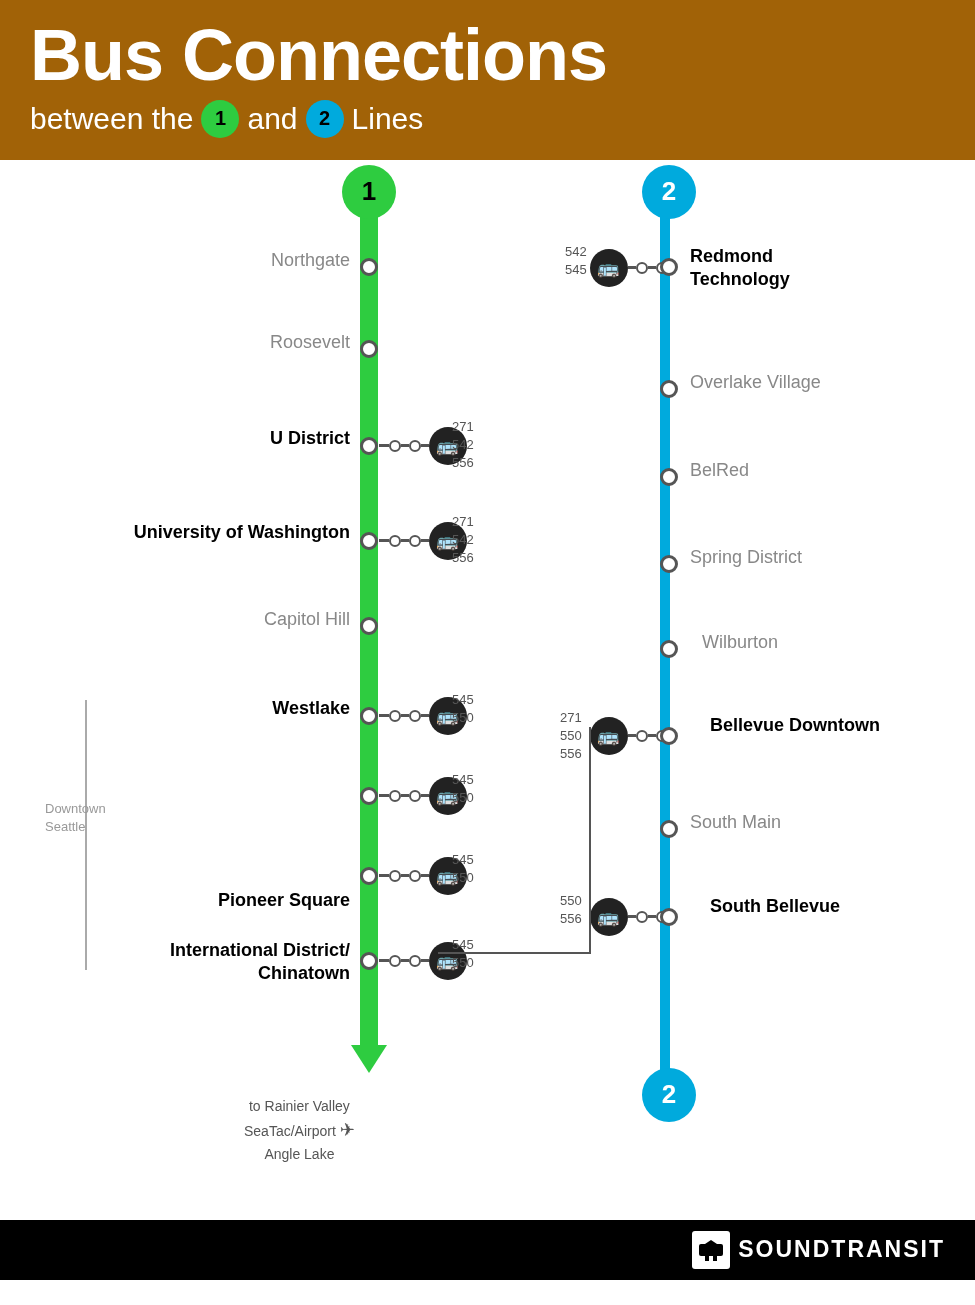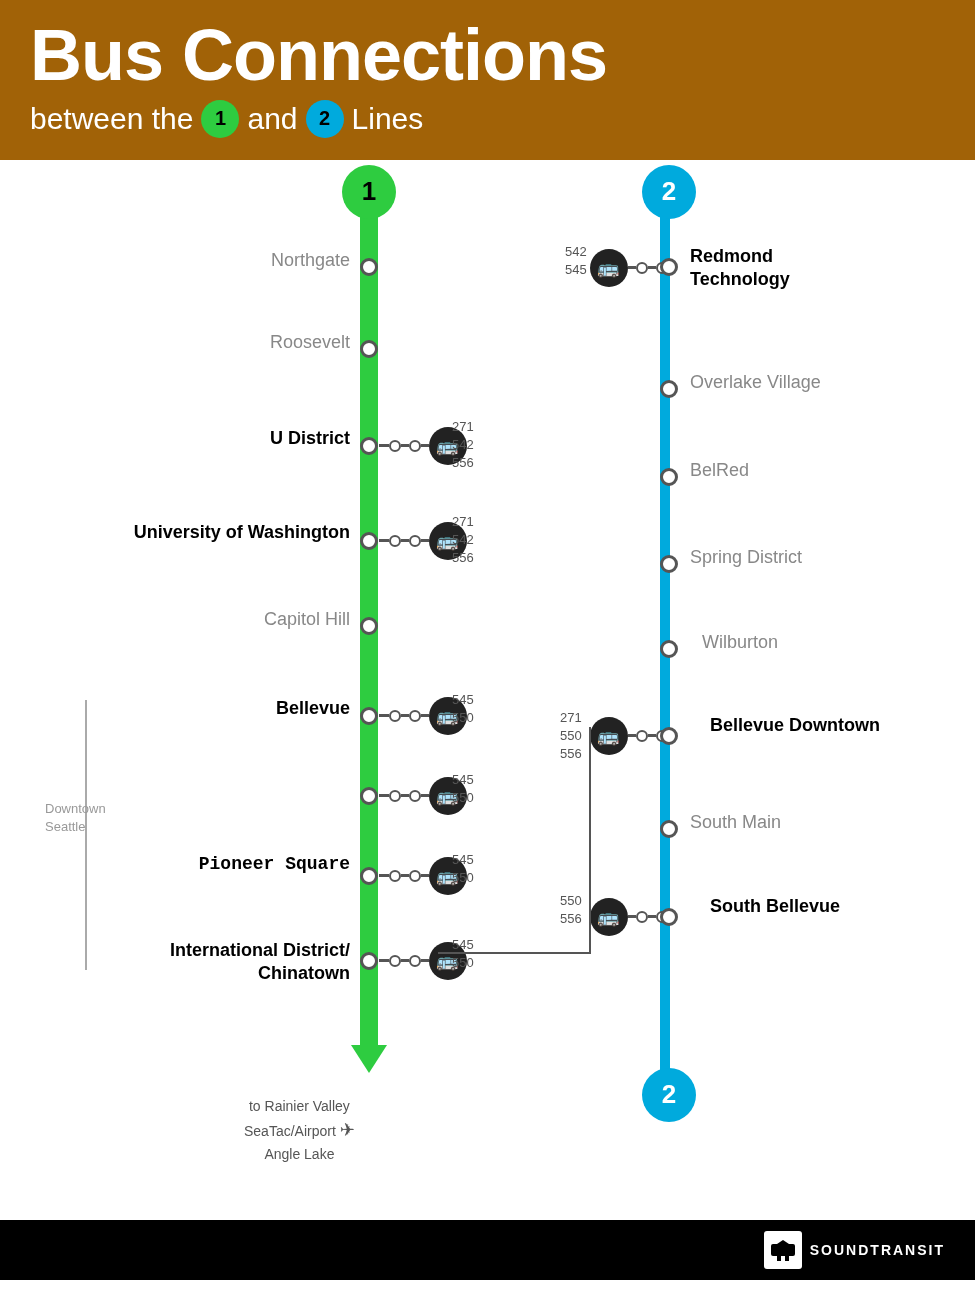--- a/index.html
+++ b/index.html
@@ -227,21 +227,21 @@
       align-items: center;
       justify-content: center;
       font-size: 20px;
       font-weight: 900;
       color: #000;
       border-radius: 3px;
     }
 
     .st-text {
       color: #fff;
-      font-size: 14px;
+      font-size: 23px;
       font-weight: 700;
       letter-spacing: 2px;
       text-transform: uppercase;
     }
   </style>
 </head>
 <body>
 
 <div class="header">
   <div class="header-title">Bus Connections</div>
@@ -297,21 +297,21 @@
       <div style="width:12px;height:12px;border-radius:50%;background:#fff;border:2.5px solid #555;"></div>
       <div style="width:8px;height:3px;background:#555;"></div>
       <div class="bus-icon">🚌</div>
     </div>
     <div style="position:absolute; left:422px; top:323px; font-size:13px; color:#555; line-height:1.4;">271<br>542<br>556</div>
 
     <div class="station-dot-1" style="left:330px; top:427px;"></div>
     <div class="station-label-1" style="right:calc(100% - 320px); top:419px; width:220px;">Capitol Hill</div>
 
     <div class="station-dot-1" style="left:330px; top:517px;"></div>
-    <div class="station-label-1 bold" style="right:calc(100% - 320px); top:508px; width:220px;">Bellevue</div>
+    <div class="station-label-1 bold" style="right:calc(100% - 320px); top:508px; width:220px;">Westlake</div>
     <div style="position:absolute; left:349px; top:507px; display:flex; align-items:center;">
       <div style="width:10px;height:3px;background:#555;"></div>
       <div style="width:12px;height:12px;border-radius:50%;background:#fff;border:2.5px solid #555;"></div>
       <div style="width:8px;height:3px;background:#555;"></div>
       <div style="width:12px;height:12px;border-radius:50%;background:#fff;border:2.5px solid #555;"></div>
       <div style="width:8px;height:3px;background:#555;"></div>
       <div class="bus-icon">🚌</div>
     </div>
     <div style="position:absolute; left:422px; top:501px; font-size:13px; color:#555; line-height:1.4;">545<br>550</div>
 
@@ -320,21 +320,21 @@
       <div style="width:10px;height:3px;background:#555;"></div>
       <div style="width:12px;height:12px;border-radius:50%;background:#fff;border:2.5px solid #555;"></div>
       <div style="width:8px;height:3px;background:#555;"></div>
       <div style="width:12px;height:12px;border-radius:50%;background:#fff;border:2.5px solid #555;"></div>
       <div style="width:8px;height:3px;background:#555;"></div>
       <div class="bus-icon">🚌</div>
     </div>
     <div style="position:absolute; left:422px; top:581px; font-size:13px; color:#555; line-height:1.4;">545<br>550</div>
 
     <div class="station-dot-1" style="left:330px; top:677px;"></div>
-    <div class="station-label-1 bold" style="right:calc(100% - 320px); top:664px; width:250px;font-family:Liberation Mono, monospace;">Pioneer Square</div>
+    <div class="station-label-1 bold" style="right:calc(100% - 320px); top:700px; width:250px;">Pioneer Square</div>
     <div style="position:absolute; left:349px; top:667px; display:flex; align-items:center;">
       <div style="width:10px;height:3px;background:#555;"></div>
       <div style="width:12px;height:12px;border-radius:50%;background:#fff;border:2.5px solid #555;"></div>
       <div style="width:8px;height:3px;background:#555;"></div>
       <div style="width:12px;height:12px;border-radius:50%;background:#fff;border:2.5px solid #555;"></div>
       <div style="width:8px;height:3px;background:#555;"></div>
       <div class="bus-icon">🚌</div>
     </div>
     <div style="position:absolute; left:422px; top:661px; font-size:13px; color:#555; line-height:1.4;">545<br>550</div>
 

